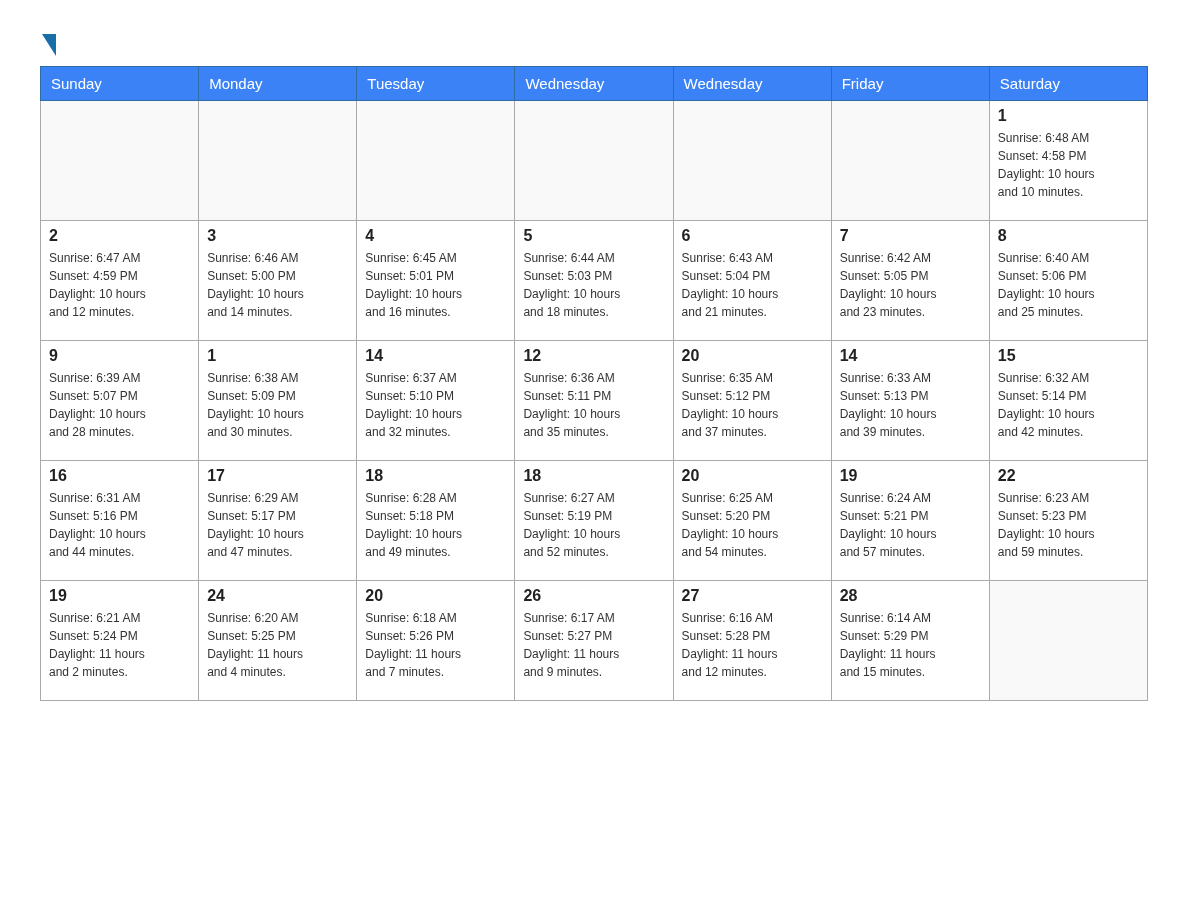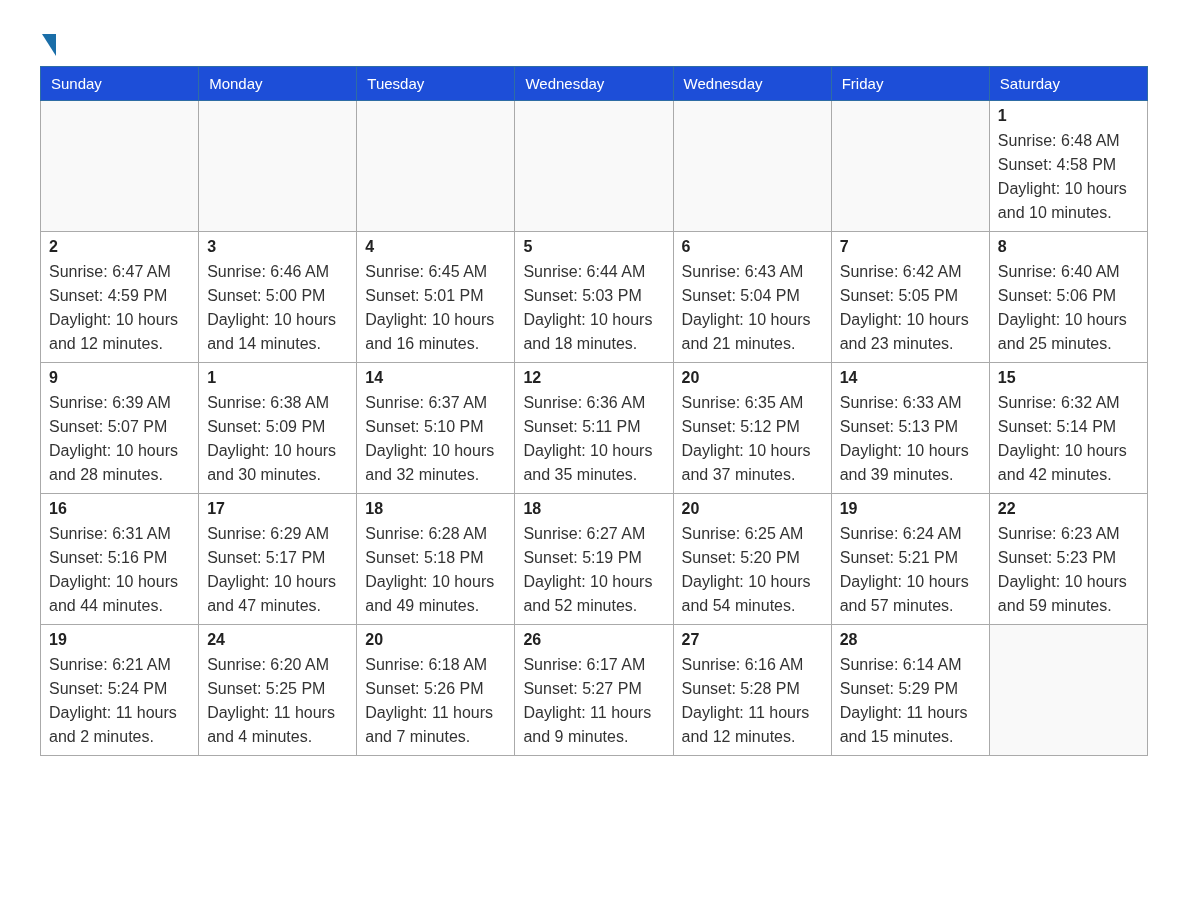--- a/index.html
+++ b/index.html
@@ -54,21 +54,21 @@
       font-size: 22px;
       color: #444;
       margin-top: 4px;
     }
     .calendar {
       width: 100%;
       border-collapse: collapse;
       margin-top: 10px;
     }
     .calendar th {
-      background-color: #1d4ed8;
+      background-color: #3b82f6;
       color: #fff;
       font-size: 15px;
       font-weight: normal;
       padding: 8px 10px;
       text-align: left;
       border: 1px solid #2e6da4;
     }
     .calendar td {
       vertical-align: top;
       border: 1px solid #aaa;
@@ -77,21 +77,21 @@
       min-height: 100px;
     }
     .day-number {
       font-size: 16px;
       font-weight: bold;
       color: #222;
       display: block;
       margin-bottom: 4px;
     }
     .day-info {
-      font-size: 16px;
+      font-size: 12px;
       color: #333;
       line-height: 1.5;
     }
     .empty-cell {
       background: #f9f9f9;
     }
     tr td {
       height: 120px;
     }
     .logo-row {

